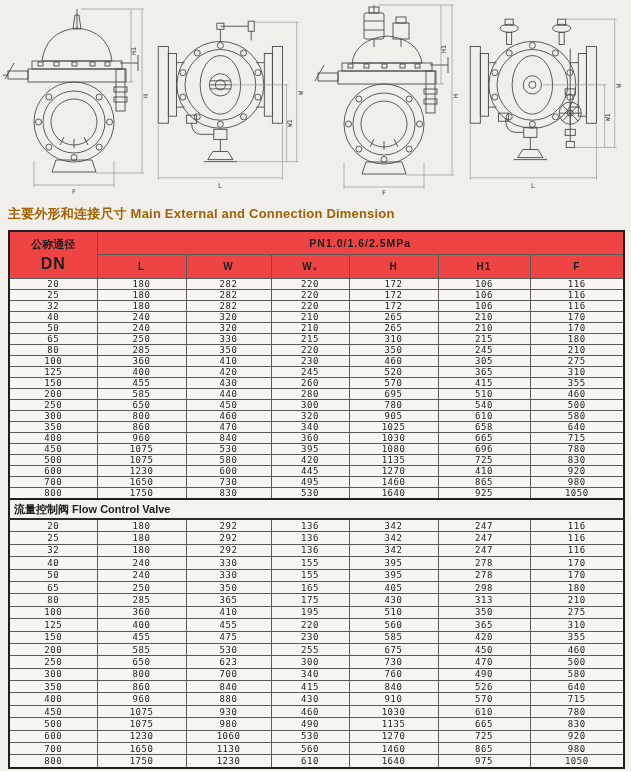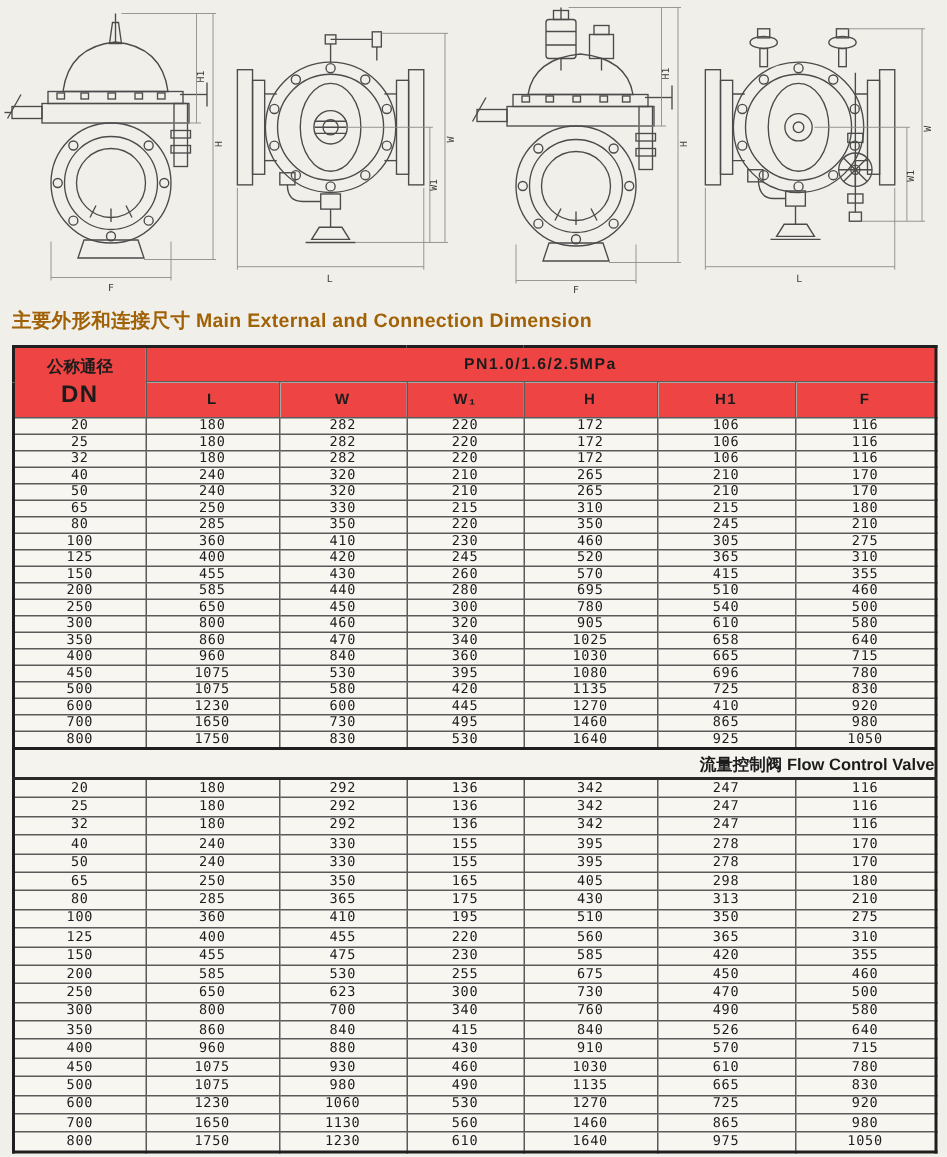--- a/index.html
+++ b/index.html
@@ -57,21 +57,21 @@
     font-family:"DejaVu Sans Mono", monospace;
     font-size:9px; letter-spacing:0.5px;
   }
   tbody.s2 td {
     height:11.4px;
     font-family:"DejaVu Sans Mono", monospace;
     font-size:9px; letter-spacing:0.5px;
   }
   td.section-head {
     height:18px;
-    text-align:right;
+    text-align:left;
     padding-left:4px !important;
     font-size:11px; font-weight:bold;
     border-top:2px solid #1f1f1f;
     border-bottom:2px solid #2a2a2a;
     background:#f4f3ed;
   }
 </style>
 </head>
 <body style="background: rgb(240, 239, 233);">
 

